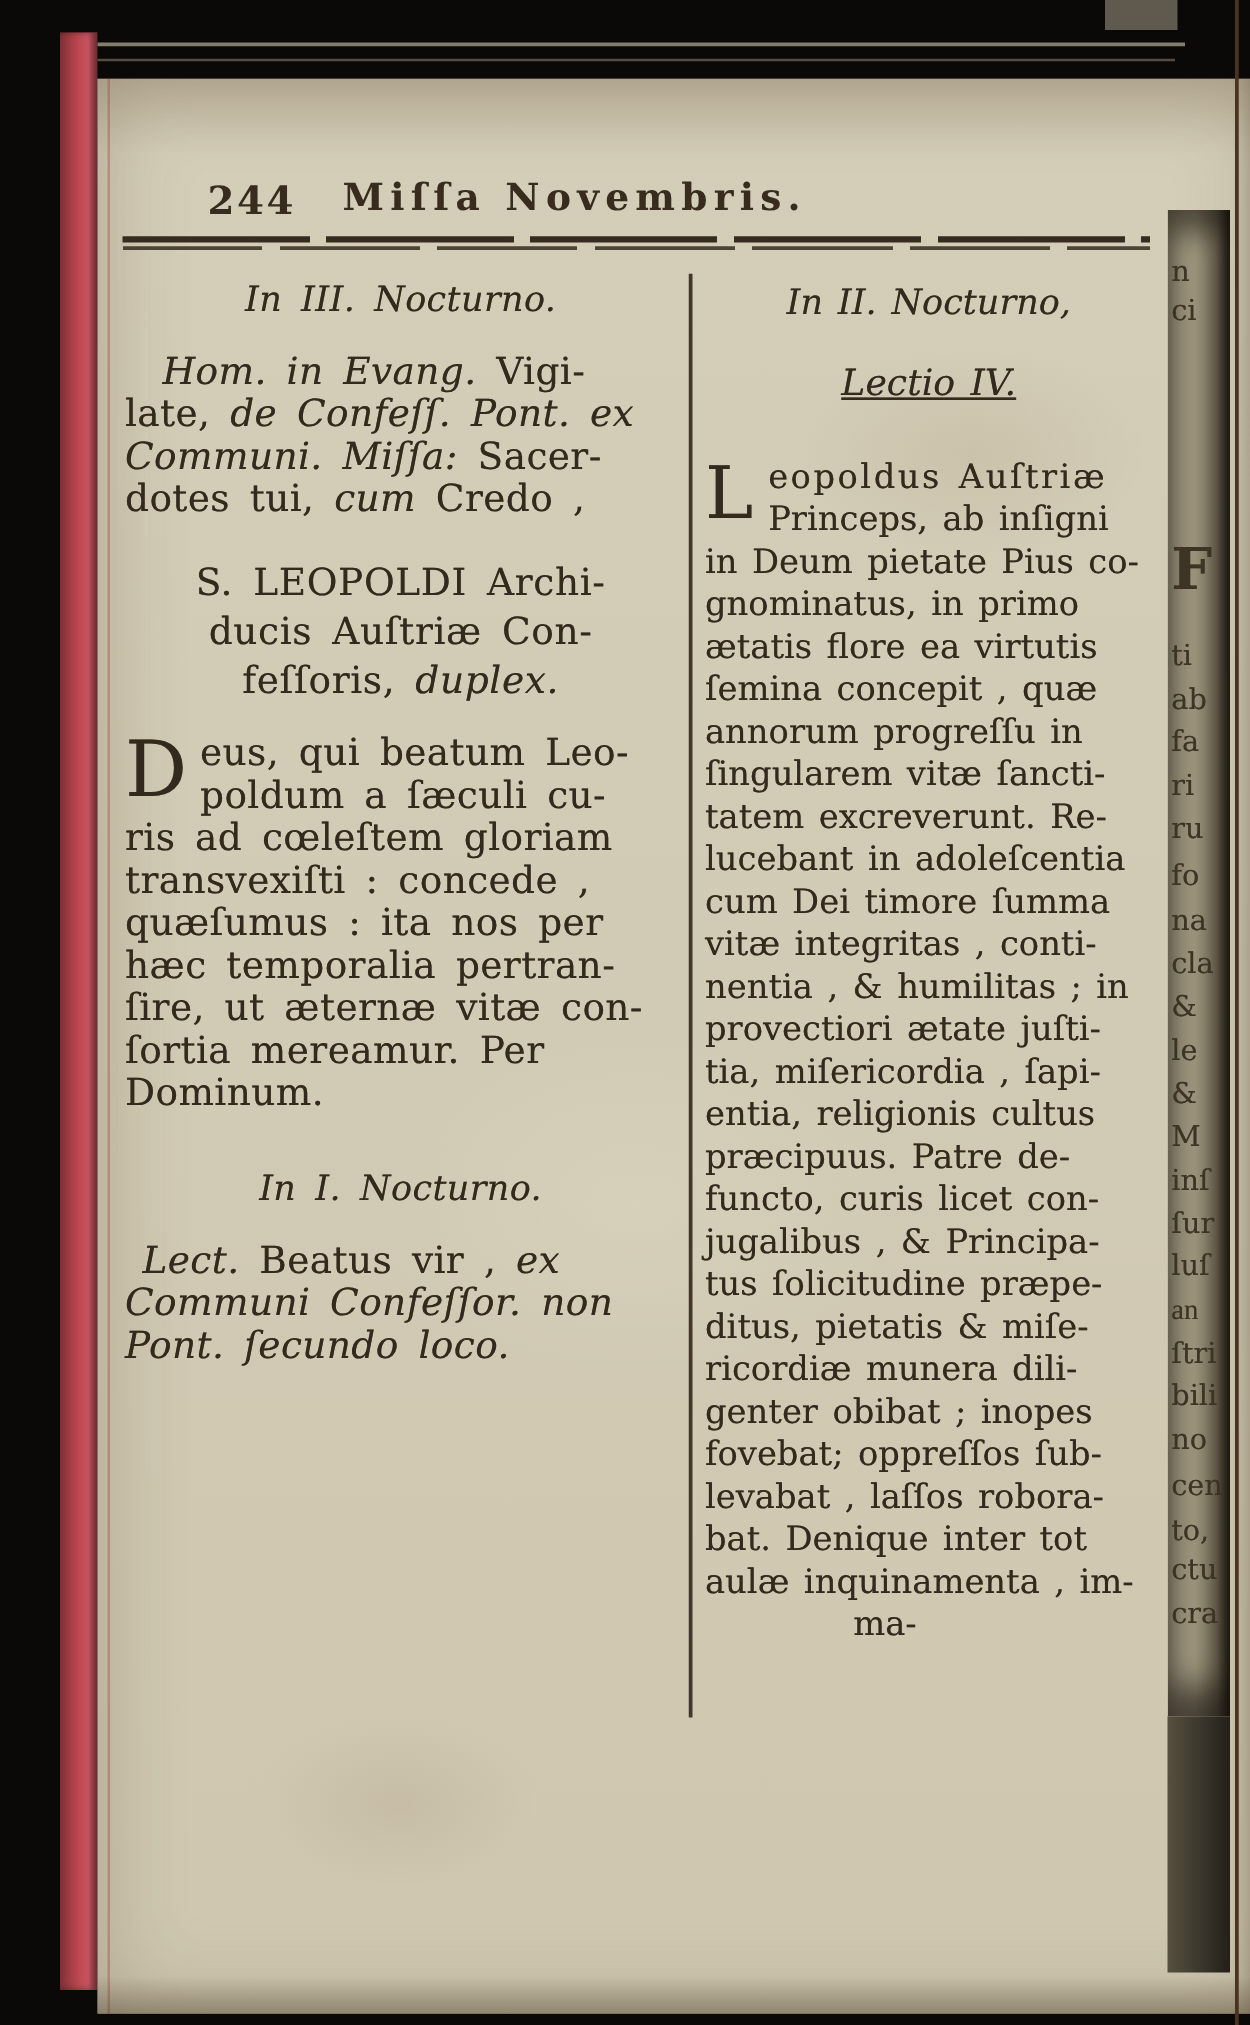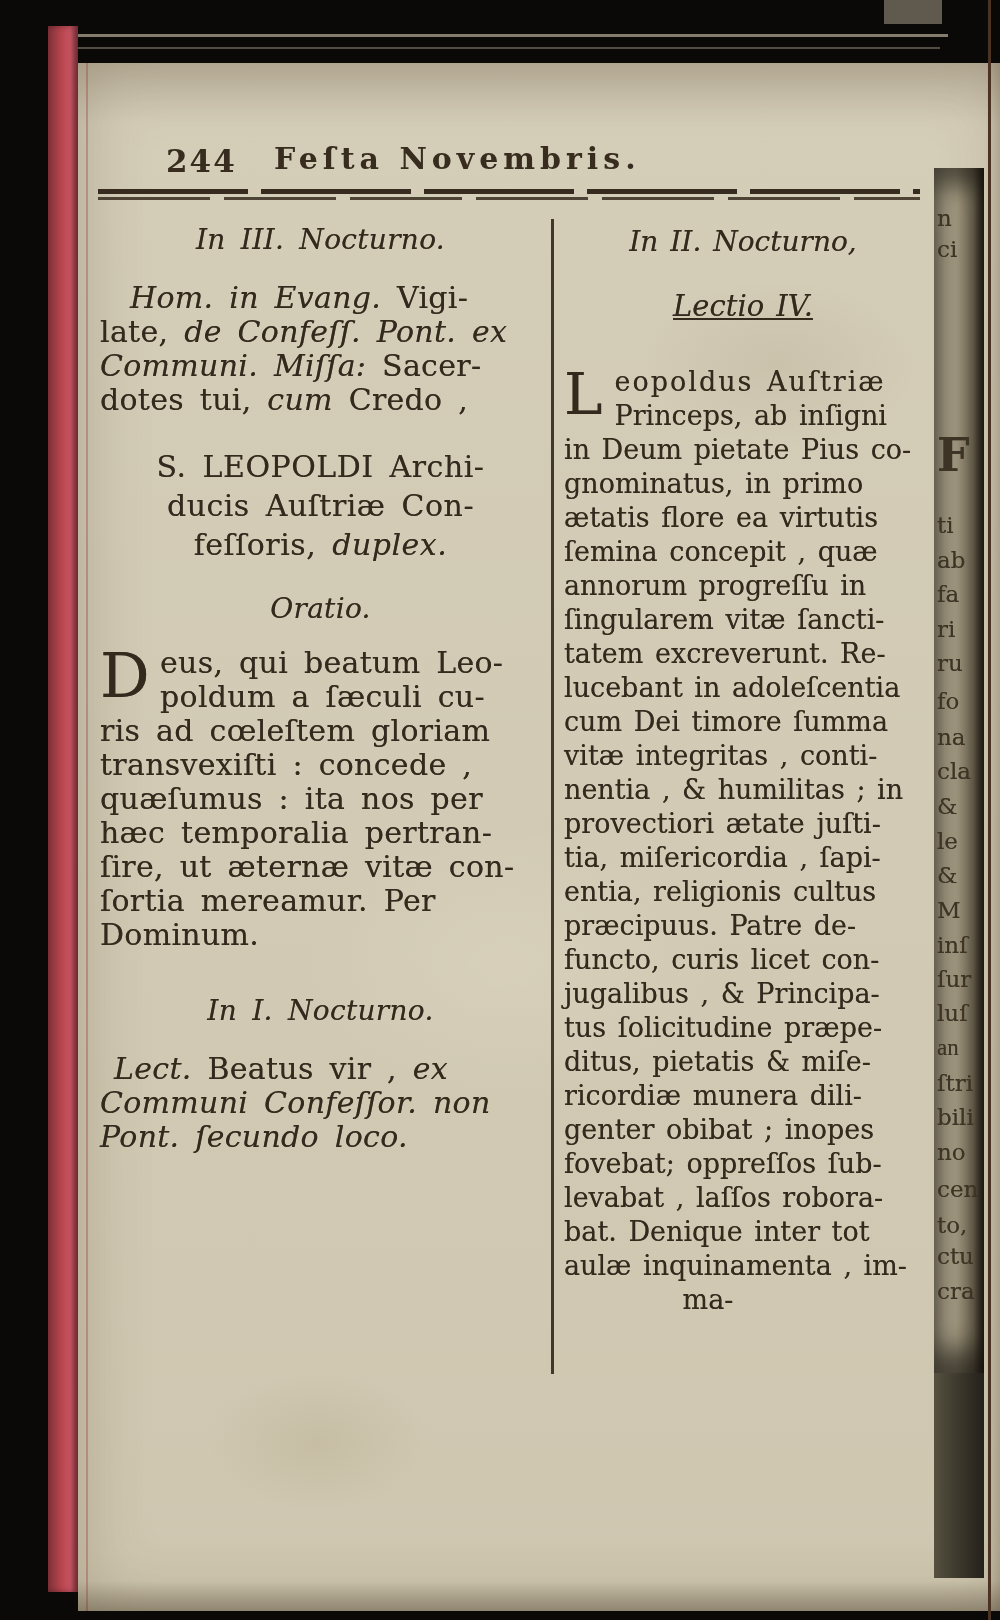--- a/index.html
+++ b/index.html
@@ -93,39 +93,38 @@
   <div class="top-corner"></div>
 
   <div class="red-strip"></div>
 
   <div class="page">
     <div class="page-shade"></div>
     <div class="page-shade-bottom"></div>
 
     <div class="header">
       <span class="pagenum">244</span>
-      <span class="title">Feſta Novembris.</span>
+      <span class="title">Miſſa Novembris.</span>
     </div>
 
     <div class="rule rule1"></div>
     <div class="rule rule2"></div>
 
     <div class="cols">
 
       <div class="col left">
         <div class="h it center h-first">In III. Nocturno.</div>
         <p class="para rubric"><span class="it">Hom. in Evang. </span><span>Vigi-
 late, </span><span class="it">de Confeſſ. Pont. ex
 Communi. Miſſa: </span><span>Sacer-
 dotes tui, </span><span class="it">cum </span><span>Credo ,
 </span></p>
         <div class="feast"><span>S. LEOPOLDI Archi-
 ducis Auſtriæ Con-
 feſſoris, </span><span class="it">duplex.</span></div>
-        <div class="h it center oratio-h">Oratio.</div>
         <p class="para dropcap-para"><span class="dropcap">D</span><span>eus, qui beatum Leo-
 poldum a ſæculi cu-
 ris ad cœleſtem gloriam
 transvexiſti : concede ,
 quæſumus : ita nos per
 hæc temporalia pertran-
 ſire, ut æternæ vitæ con-
 ſortia mereamur.   Per
 Dominum.</span></p>
         <div class="h it center nocturno1">In I. Nocturno.</div>

